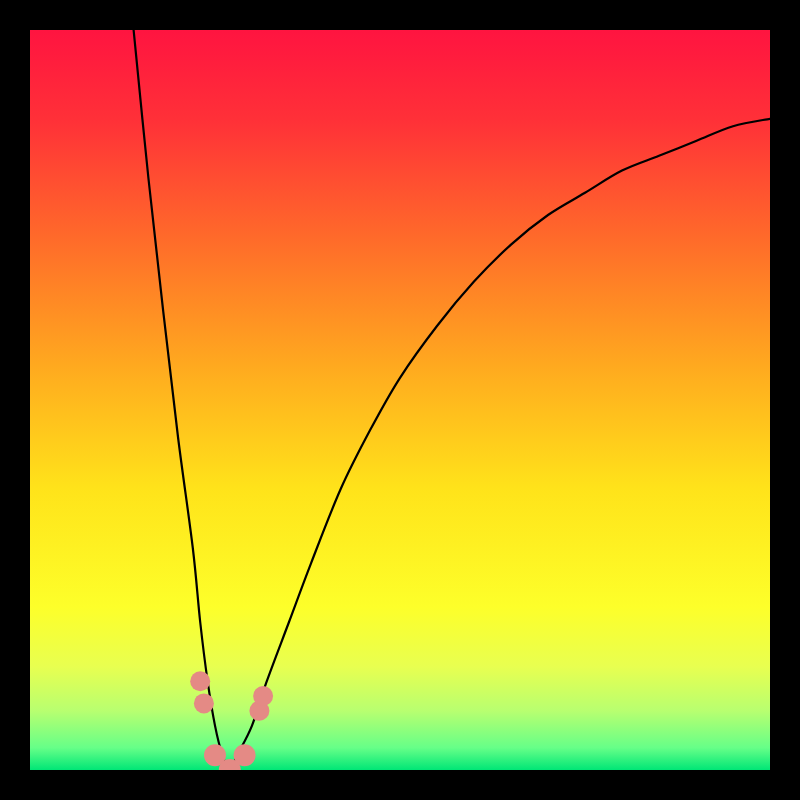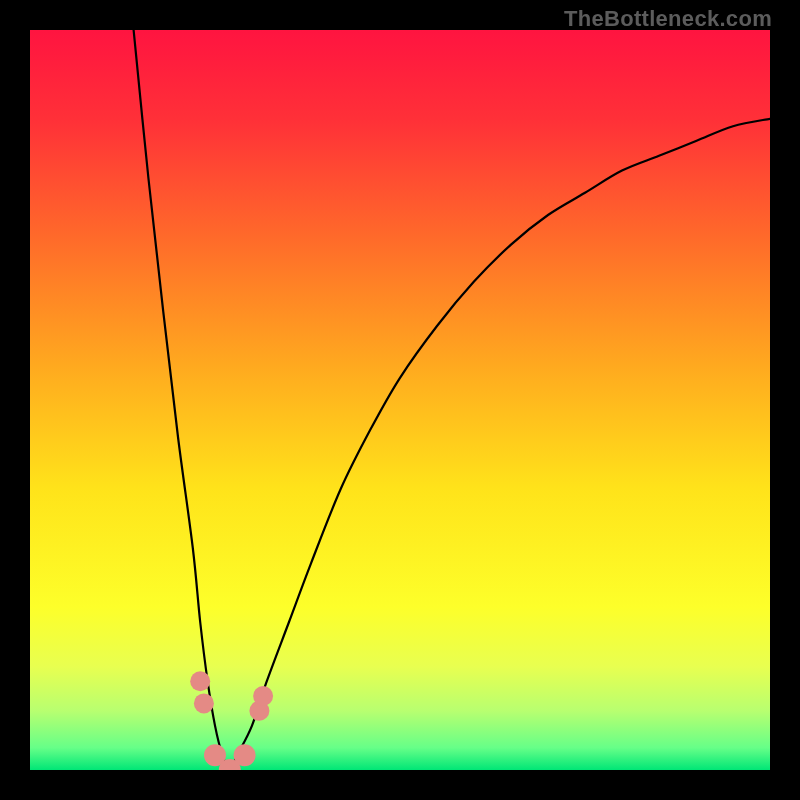--- a/index.html
+++ b/index.html
@@ -48,21 +48,20 @@
     font-size: 22px;
     font-weight: 600;
     color: #5c5c5c;
     letter-spacing: 0.3px;
   }
 </style>
 </head>
 <body>
 
 <div class="frame">
-  <div class="watermark">TheBottleneck.com</div>
   <div class="plot">
     <svg class="gradient" viewBox="0 0 740 740" preserveAspectRatio="none">
       <defs>
         <linearGradient id="bg" x1="0" y1="0" x2="0" y2="1">
             <stop offset="0%" stop-color="#ff1440"></stop>
             <stop offset="12%" stop-color="#ff3038"></stop>
             <stop offset="28.000000000000004%" stop-color="#ff6a2a"></stop>
             <stop offset="45%" stop-color="#ffa81f"></stop>
             <stop offset="62%" stop-color="#ffe31a"></stop>
             <stop offset="78%" stop-color="#fdff2a"></stop>

